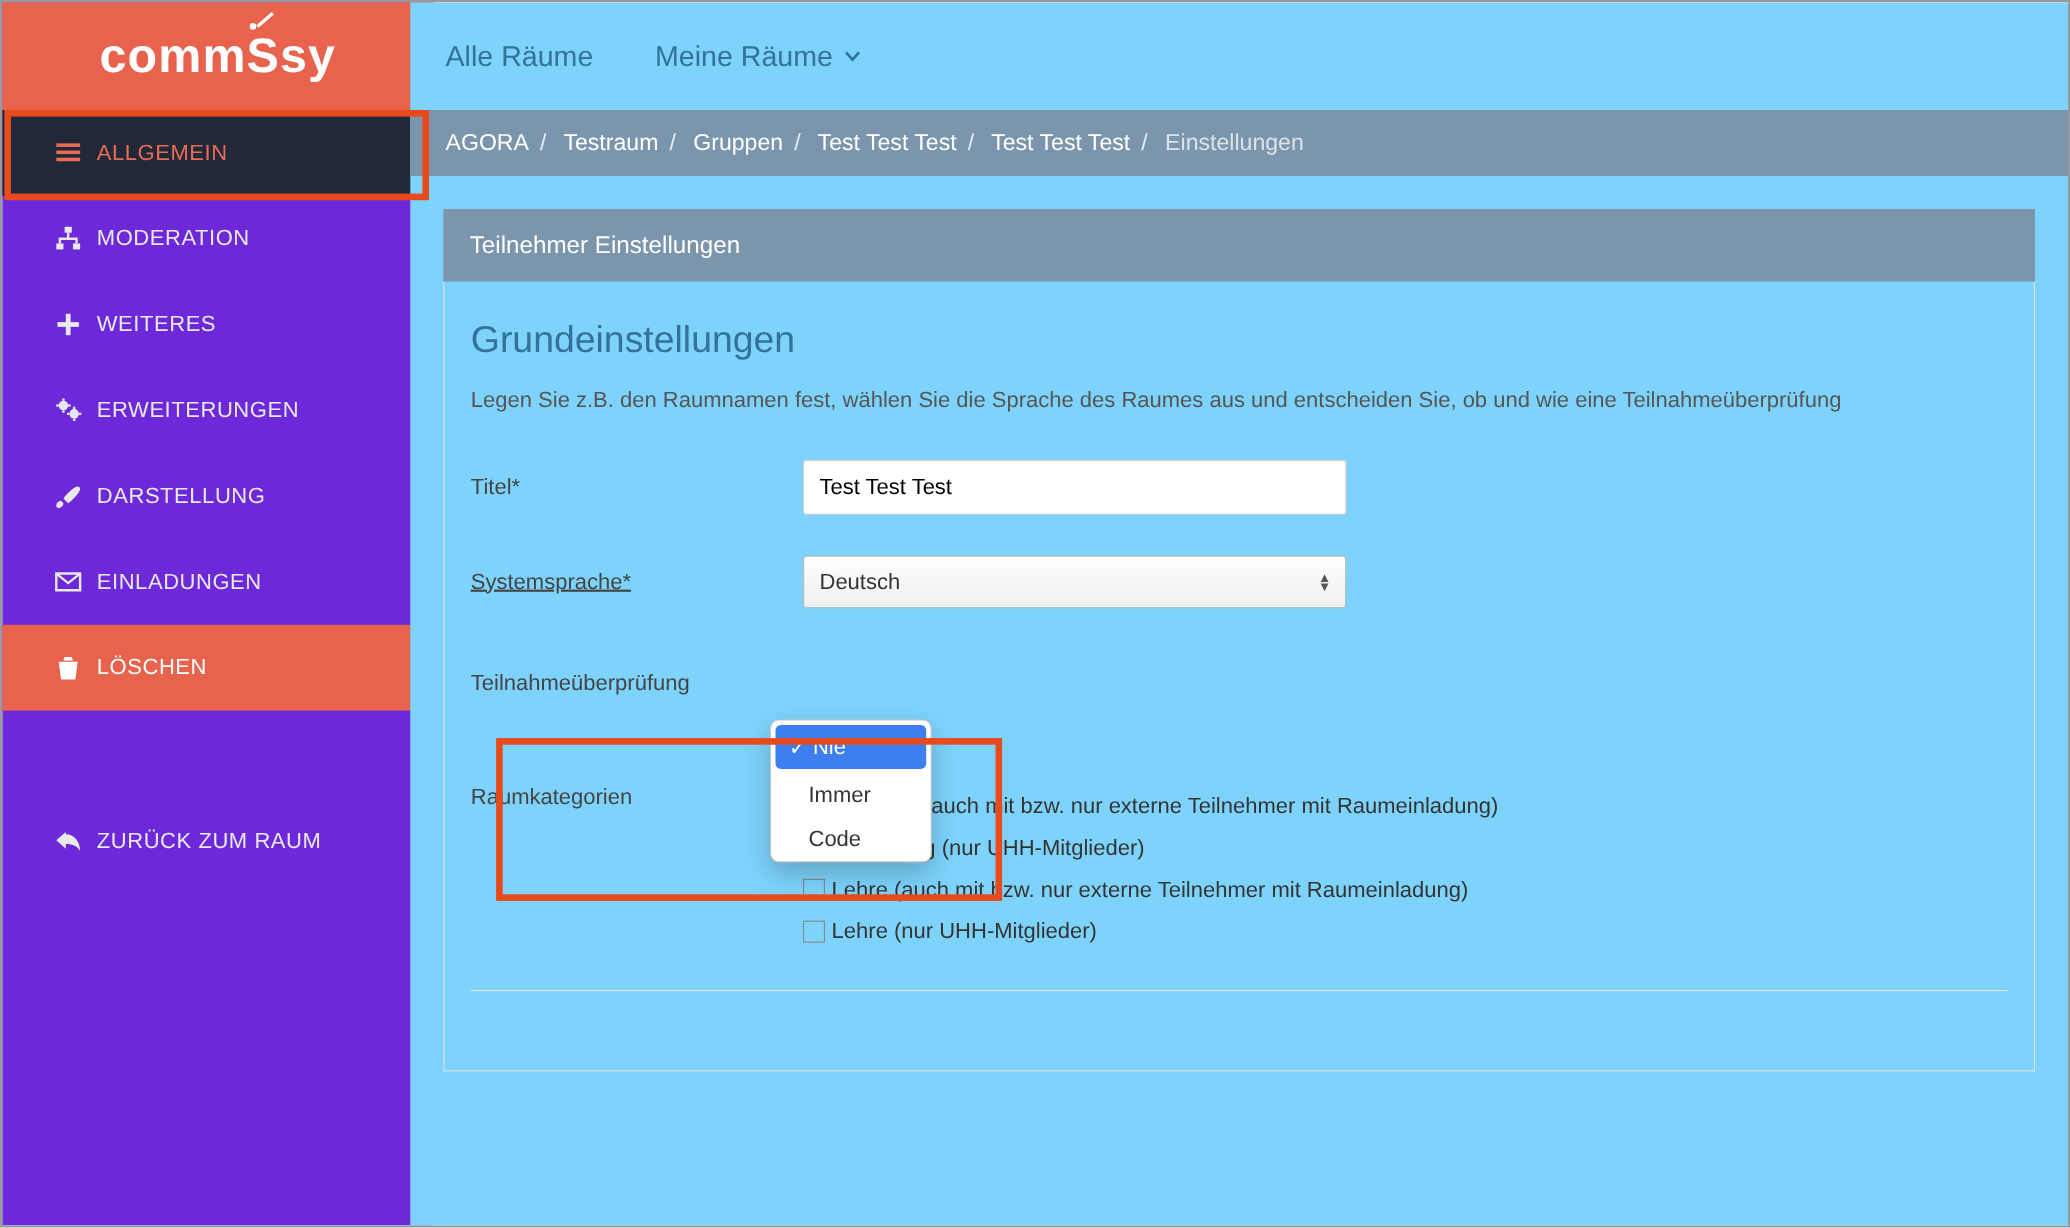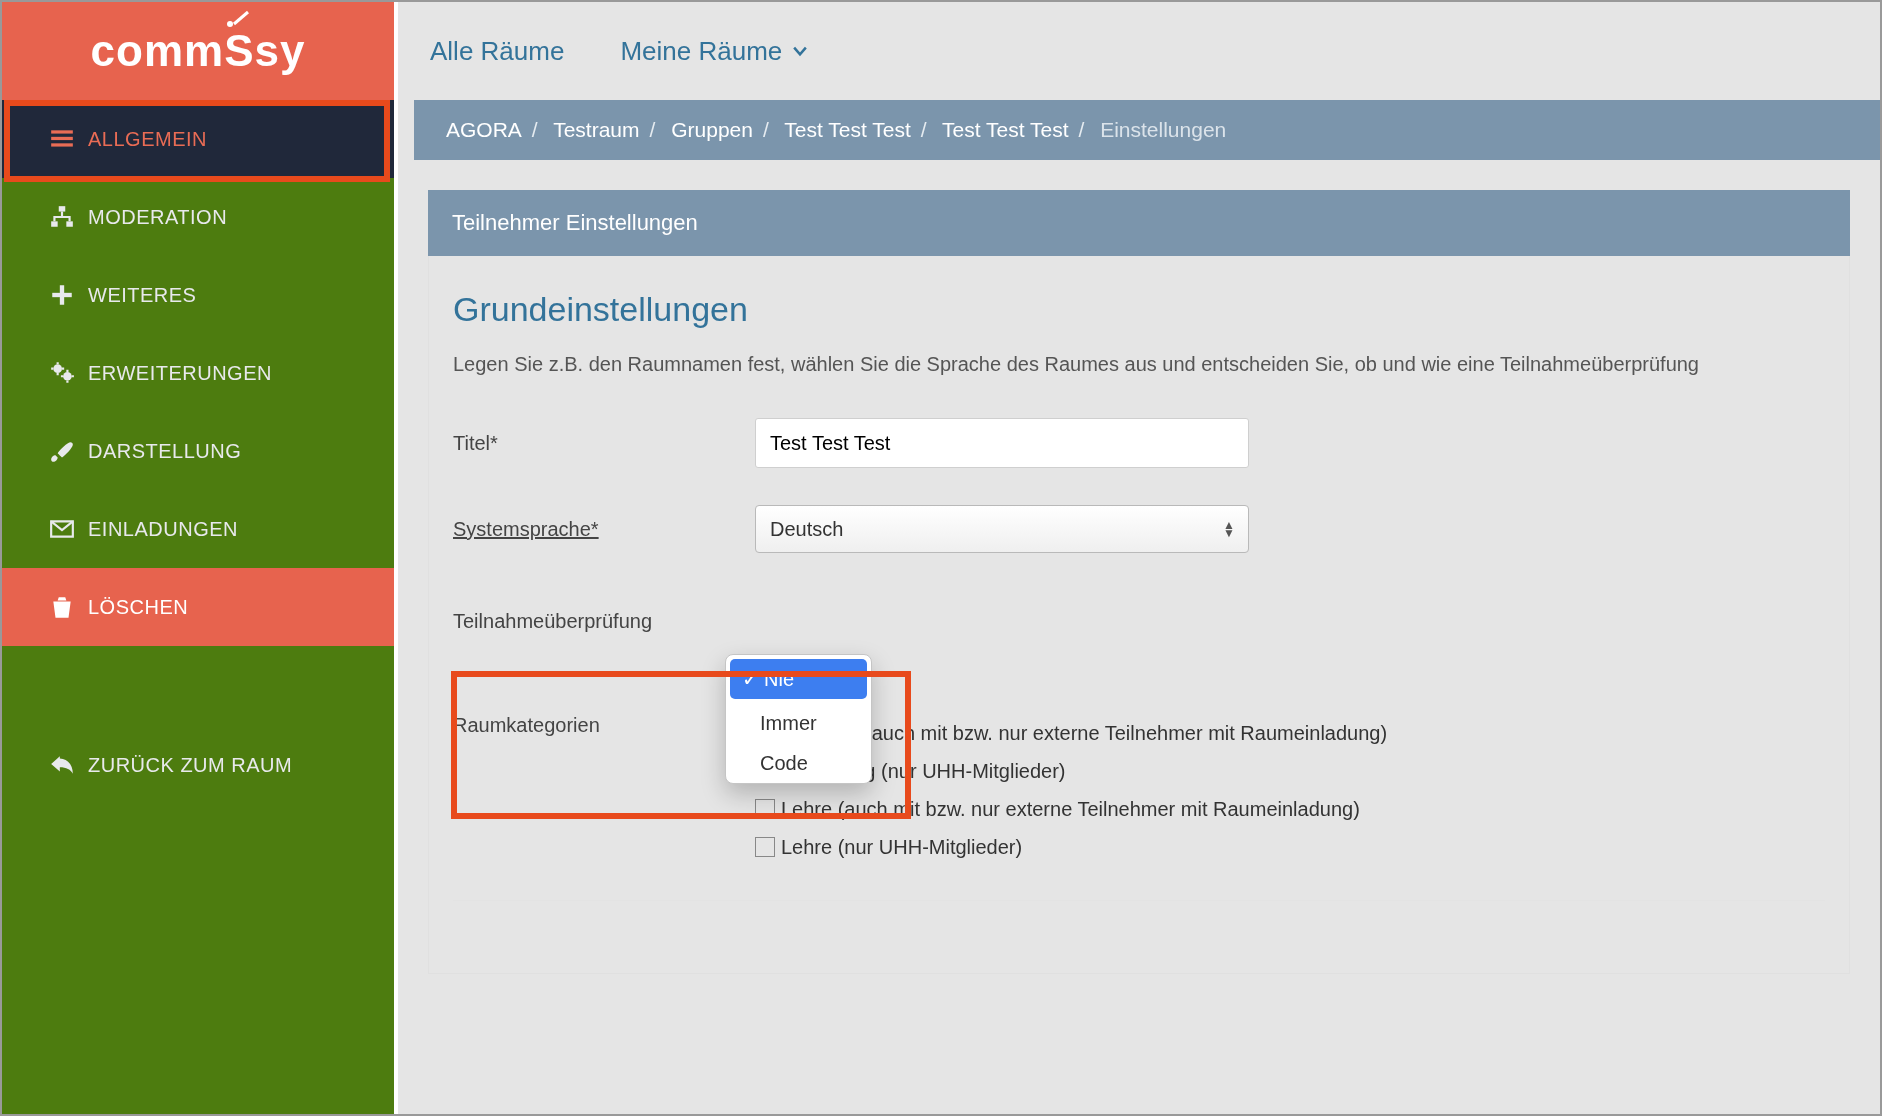--- a/index.html
+++ b/index.html
@@ -1,38 +1,38 @@
 <!DOCTYPE html>
 <html><head>
 <meta charset="utf-8">
 <style>
 * { box-sizing: border-box; margin: 0; padding: 0; }
 body { font-family: -apple-system, "Helvetica Neue", Arial, sans-serif; font-size: 19px; color: #333; background: #fff; width: 1882px; height: 1116px; position: relative; overflow: hidden; }
 .wrapper { border: 2px solid #999; width: 1882px; height: 1116px; position: relative; overflow: hidden;}
 
-.sidebar { position: absolute; left: 0; top: 0; width: 392px; height: 100%; background: #4d7c0f; }
+.sidebar { position: absolute; left: 0; top: 0; width: 392px; height: 100%; background: #6d28d9; }
 .logo-area { background: #e7634e; height: 98px; display: flex; align-items: center; justify-content: center; }
 .logo-text { color: #fff; font-size: 44px; font-weight: 700; letter-spacing: 1px; position: relative;}
 .logo-dot { position: absolute; top: -16px; left: 50%; transform: translateX(-50%);}
 .nav-item { height: 78px; display: flex; align-items: center; padding-left: 40px; color: #e8e9ec; font-size: 20px; cursor: pointer; letter-spacing: 0.5px;}
 .nav-item.active { color: #e96c55; background: #20283a; }
 .nav-item.danger { background: #e7634e; color: #fff; }
 .nav-icon { width: 40px; display: inline-flex; justify-content: center; margin-right: 6px; }
 .nav-item svg { width: 26px; height: 26px; }
 .nav-sep { height: 80px; }
 
 
 .hi-box { position: absolute; border: 6px solid #e84a1c; pointer-events: none; z-index: 50; }
 
-.main { position: absolute; left: 396px; top: 0; right: 0; height: 100%; background: #e5e5e5; }
+.main { position: absolute; left: 371px; top: 0; right: 0; height: 100%; background: #7dd3fc; }
 .topnav { height: 98px; display: flex; align-items: center; padding-left: 32px; gap: 56px; }
 .topnav a { color: #33739a; font-size: 26px; text-decoration: none; cursor: pointer; display: inline-flex; align-items: center; gap: 8px;}
 .chev-down { color: #33739a; }
 
-.crumb-bar { background: #7b95ac; color: #fff; padding: 18px 32px; font-size: 21px; margin-left: 16px; }
+.crumb-bar { background: #7b95ac; color: #fff; padding: 18px 32px; font-size: 21px; }
 .crumb-bar .bc { color: #fff; }
 .crumb-bar .sep { padding: 0 10px; color: #e6ecf1; }
 .crumb-bar .muted { color: #dbe3ea; }
 
 .panel-title { margin: 30px 30px 0 30px; background: #7b95ac; color: #fff; padding: 20px 24px; font-size: 22px; }
 .panel-body { margin: 0 30px; border: 1px solid #e0e0e0; border-top: none; padding: 34px 24px 34px 24px; }
 
 h2.section { color: #33739a; font-size: 34px; font-weight: 400; margin-bottom: 24px; }
 .desc { color: #555; font-size: 20px; margin-bottom: 34px; white-space: nowrap; overflow: hidden;}
 

